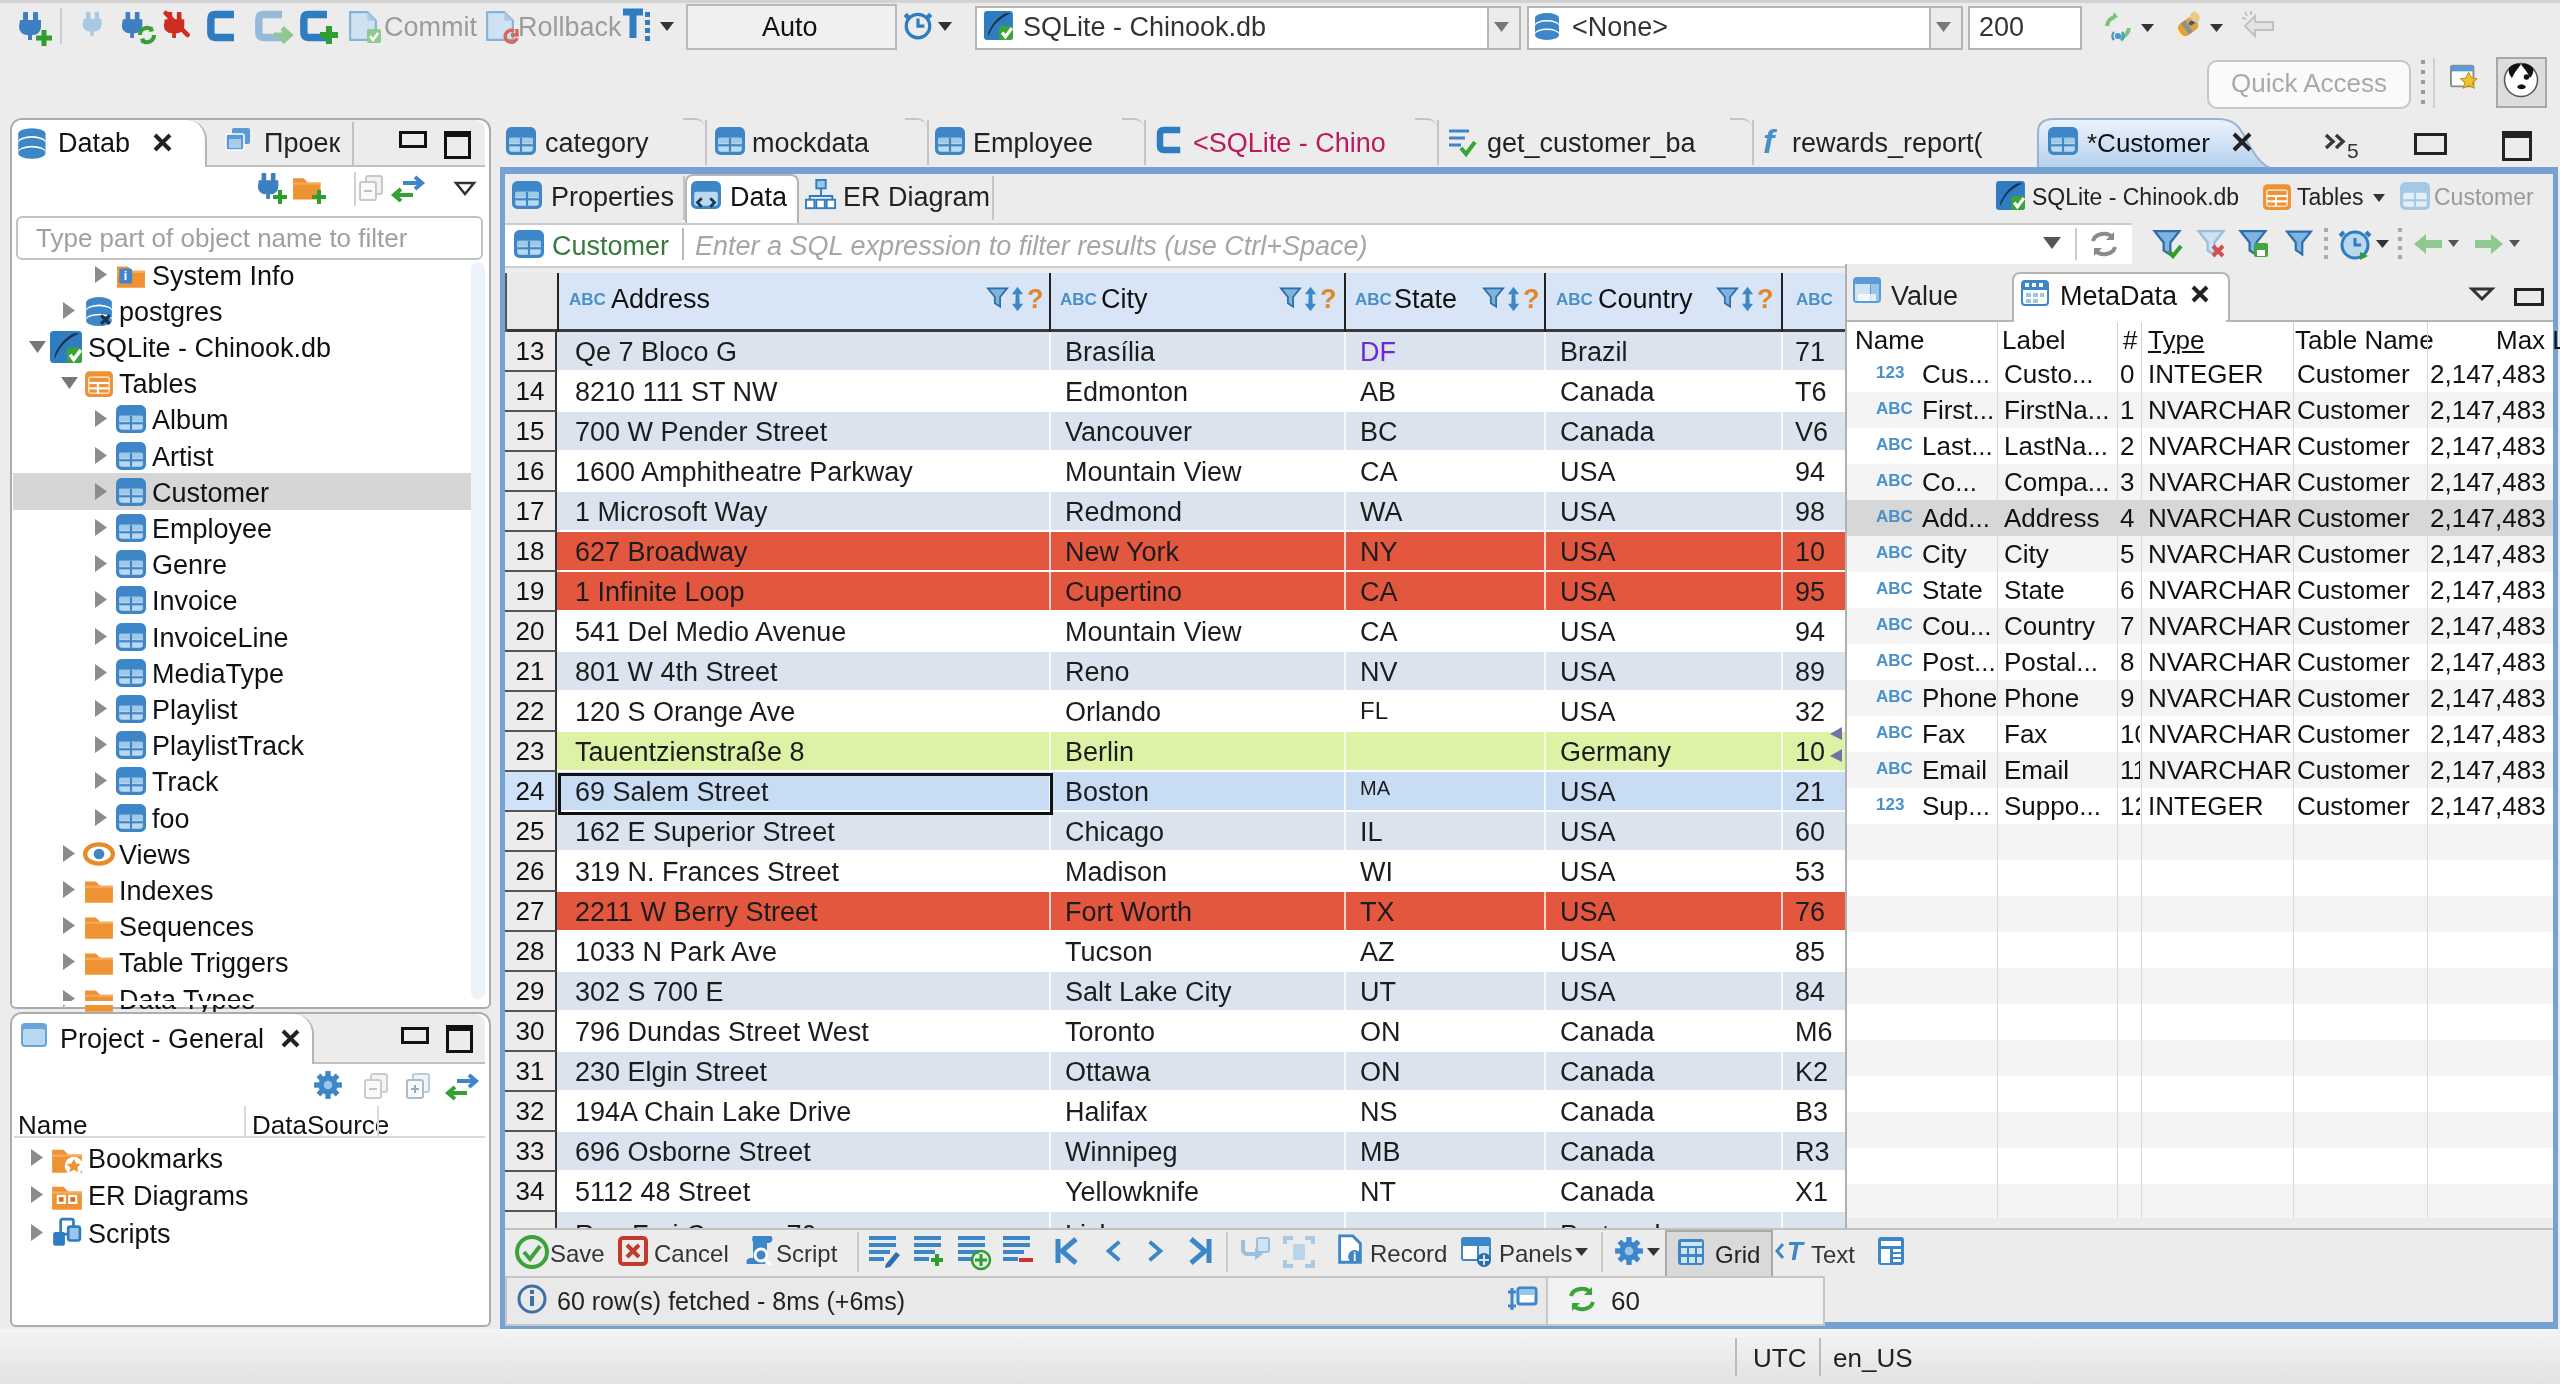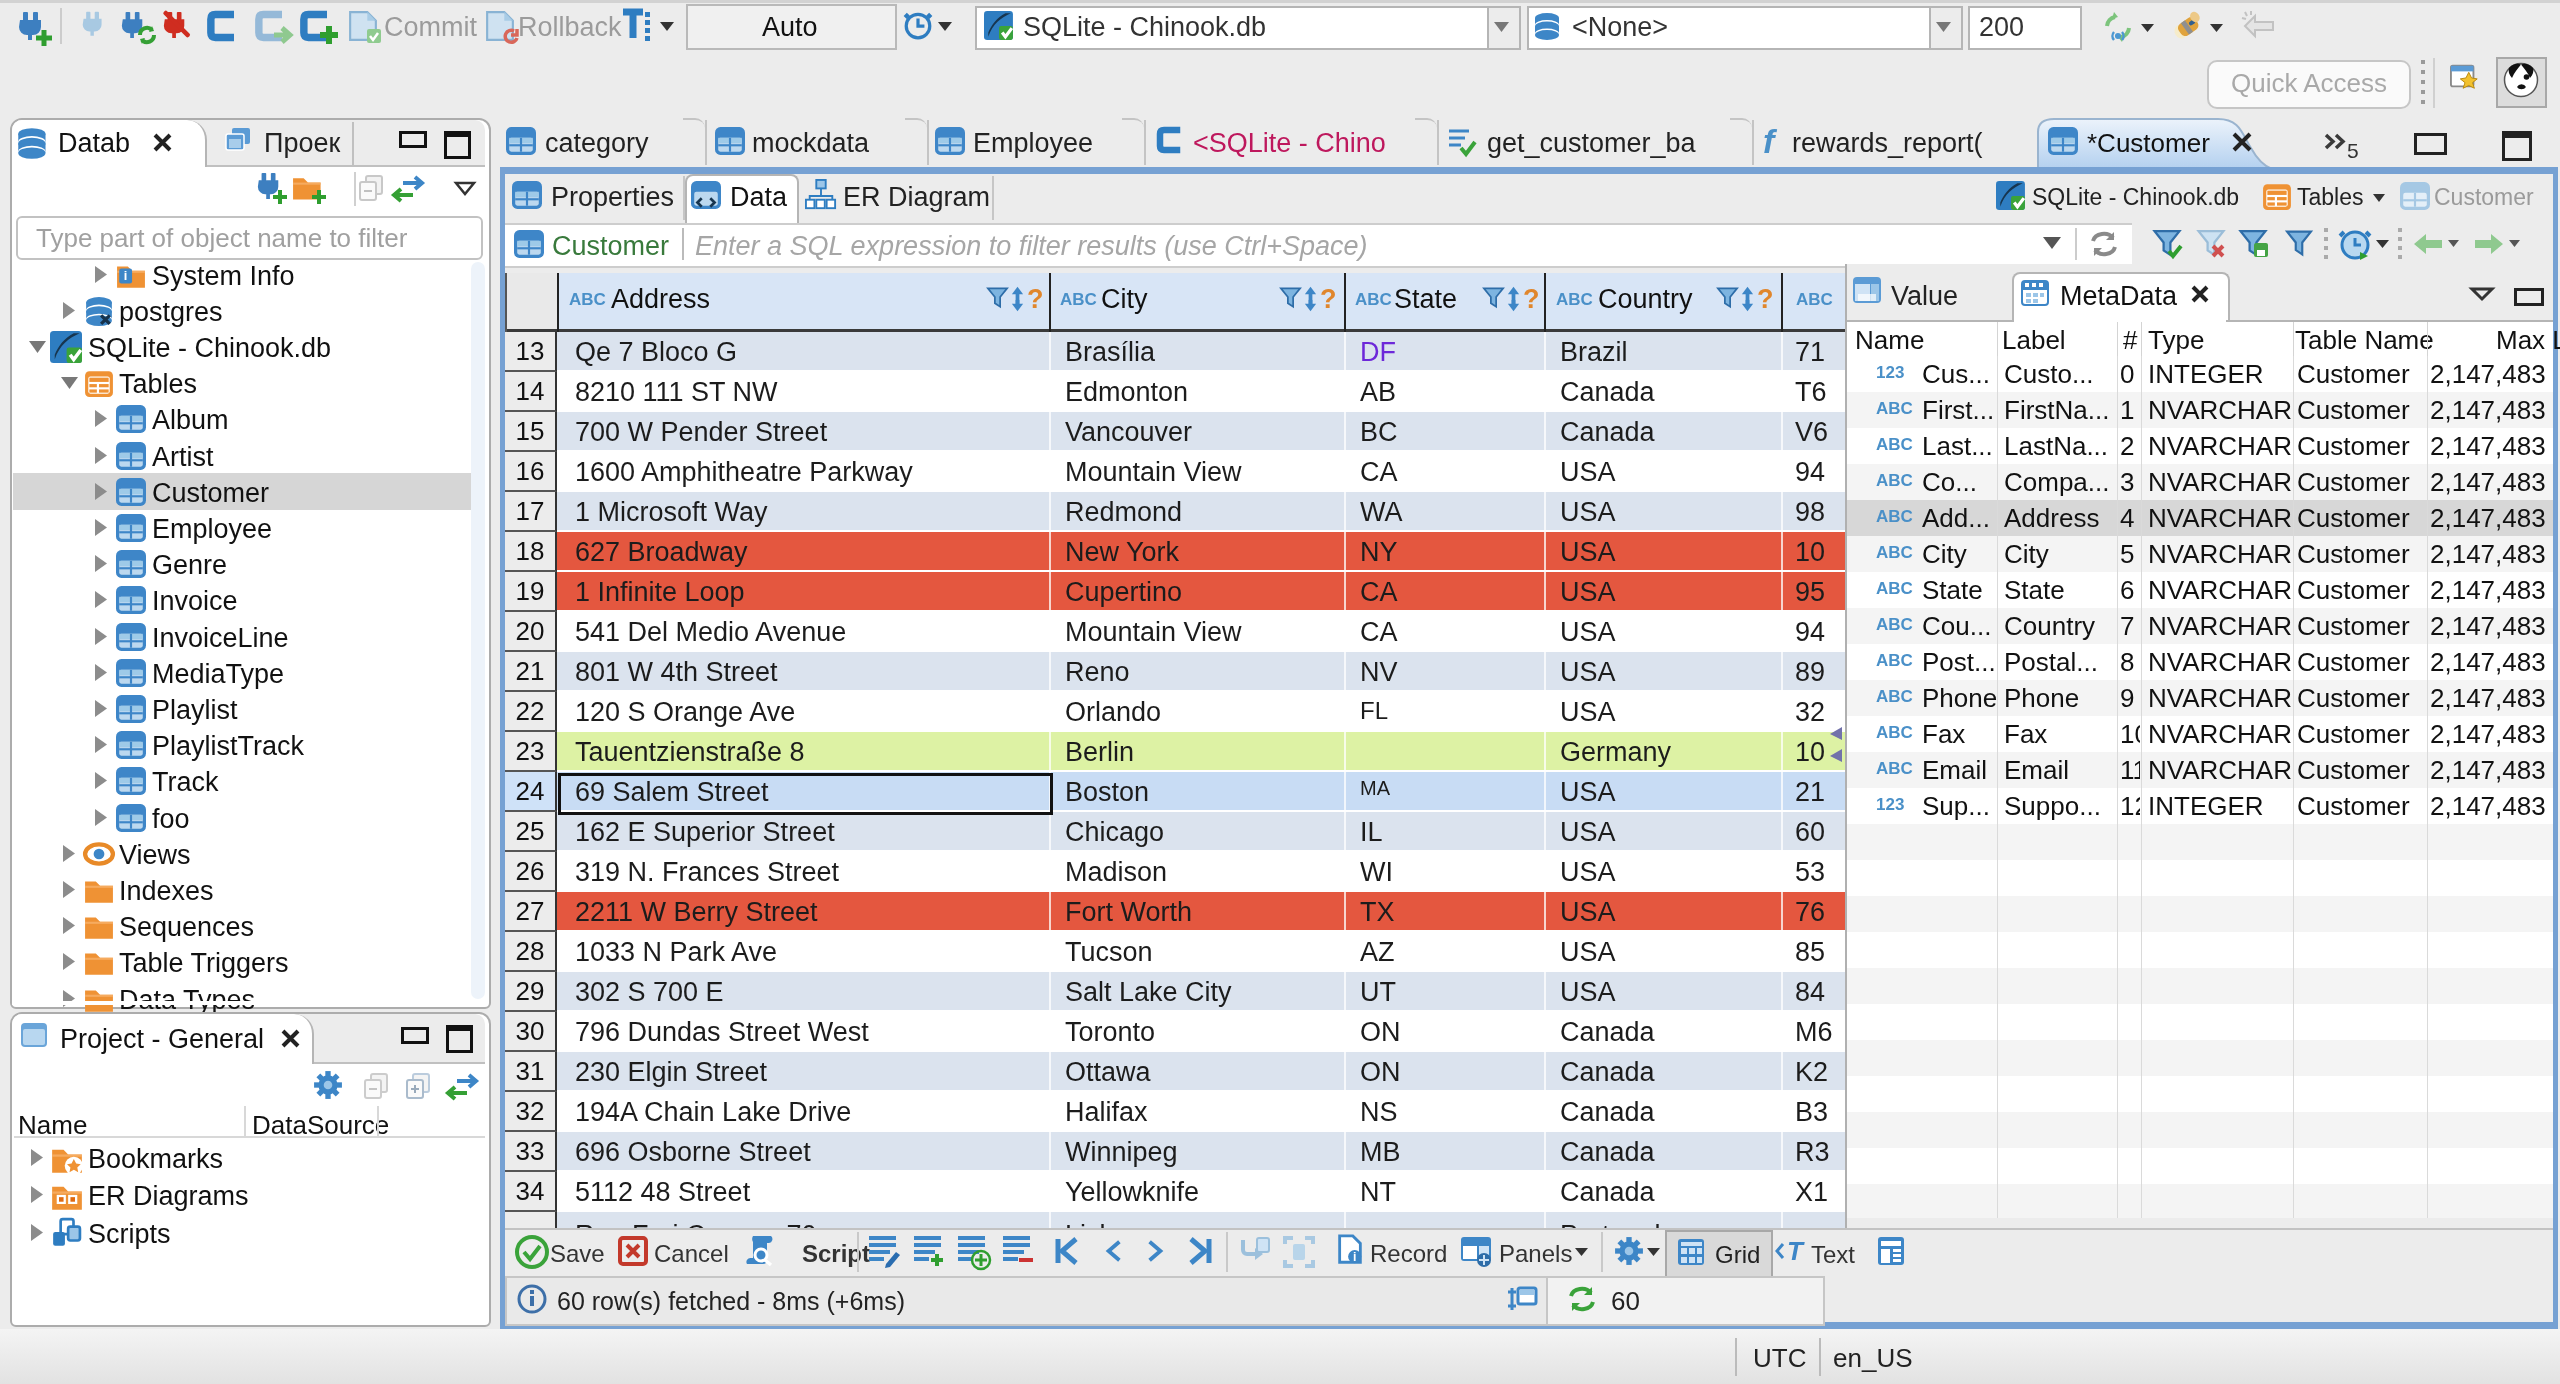--- a/index.html
+++ b/index.html
@@ -669,21 +669,21 @@
 <div class="a" style="left:1847px;top:320px;width:165px;height:2px;background:#b5b5b5"></div>
 <div class="a" style="left:2226px;top:320px;width:327px;height:2px;background:#b5b5b5"></div>
 <svg class="a" style="left:2470px;top:287px" width="24" height="14" viewBox="0 0 24 14">
     <path d="M2 2 h20 l-10 10 z" fill="none" stroke="#333" stroke-width="3"></path>
   </svg>
 <div class="a" style="left:2514px;top:288px;width:24px;height:12px;border:3px solid #222"></div>
 <div class="a" style="left:1847px;top:322px;width:706px;height:34px;background:#fff;border-bottom:2px solid #c8c8c8"></div>
 <div class="t" style="left:1855px;top:325px;font-size:26px;color:#111;">Name</div>
 <div class="t" style="left:2002px;top:325px;font-size:26px;color:#111;">Label</div>
 <div class="t" style="left:2123px;top:325px;font-size:26px;color:#111;">#</div>
-<div class="t" style="left:2148px;top:325px;font-size:26px;color:#111;">Type</div>
+<div class="t" style="left:2148px;top:325px;font-size:26px;color:#111;text-decoration:underline;">Type</div>
 <div class="t" style="left:2295px;top:325px;font-size:26px;color:#111;">Table Name</div>
 <div class="t" style="left:2496px;top:325px;font-size:26px;color:#111;">Max Le</div>
 <div class="a" style="left:1997px;top:322px;width:1px;height:896px;background:#d4d4d4"></div>
 <div class="a" style="left:2117px;top:322px;width:1px;height:896px;background:#d4d4d4"></div>
 <div class="a" style="left:2141px;top:322px;width:1px;height:896px;background:#d4d4d4"></div>
 <div class="a" style="left:2293px;top:322px;width:1px;height:896px;background:#d4d4d4"></div>
 <div class="a" style="left:2427px;top:322px;width:1px;height:896px;background:#d4d4d4"></div>
 <div class="a" style="left:1847px;top:356px;width:706px;height:36px;background:#ffffff"></div>
 <div class="a" style="left:1847px;top:392px;width:706px;height:36px;background:#f4f4f4"></div>
 <div class="a" style="left:1847px;top:428px;width:706px;height:36px;background:#ffffff"></div>
@@ -813,21 +813,21 @@
 <svg class="a" style="left:618px;top:1236px" width="30" height="30" viewBox="0 0 30 30">
     <rect x="2" y="2" width="26" height="26" rx="3" fill="none" stroke="#c3392b" stroke-width="4"></rect>
     <path d="M9 9 l12 12 M21 9 l-12 12" stroke="#c3392b" stroke-width="4"></path>
   </svg>
 <div class="t" style="left:654px;top:1240px;font-size:24px;color:#333;">Cancel</div>
 <svg class="a" style="left:745px;top:1234px" width="30" height="34" viewBox="0 0 30 34">
     <path d="M8 2 h18 a4 4 0 0 1 -2 7 h-2 v17 a4 4 0 0 1 -4 4 h-16 a4 4 0 0 1 4 -6 h2 v-16 a6 6 0 0 1 0 -6 z" fill="#3d86c7"></path>
     <circle cx="16" cy="21" r="6" fill="none" stroke="#fff" stroke-width="3"></circle>
     <path d="M20 26 l6 5" stroke="#fff" stroke-width="3.5"></path>
   </svg>
-<div class="t" style="left:802px;top:1240px;font-size:24px;color:#333;font-weight:bold;">Script</div>
+<div class="t" style="left:776px;top:1240px;font-size:24px;color:#333;">Script</div>
 <div class="a" style="left:857px;top:1232px;width:2px;height:40px;background:#c9c9c9"></div>
 <svg class="a" style="left:868px;top:1234px" width="32" height="34" viewBox="0 0 32 34">
     <g stroke="#3d86c7" stroke-width="4">
       <line x1="1" y1="4" x2="28" y2="4"></line>
       <line x1="1" y1="11" x2="28" y2="11"></line>
       <line x1="1" y1="18" x2="22" y2="18"></line>
       <line x1="1" y1="25" x2="16" y2="25"></line>
     </g>
     <path d="M18 30 l10 -12 4 3 -10 12 -5 1 z" fill="#2a6db0"></path>
   </svg>

